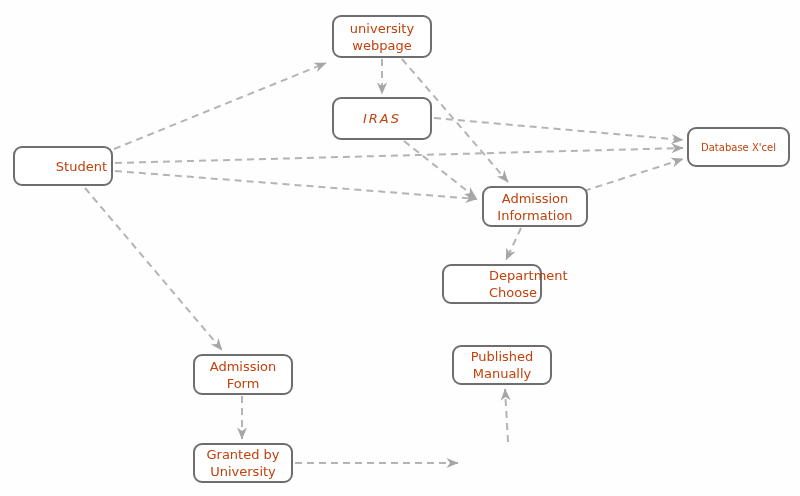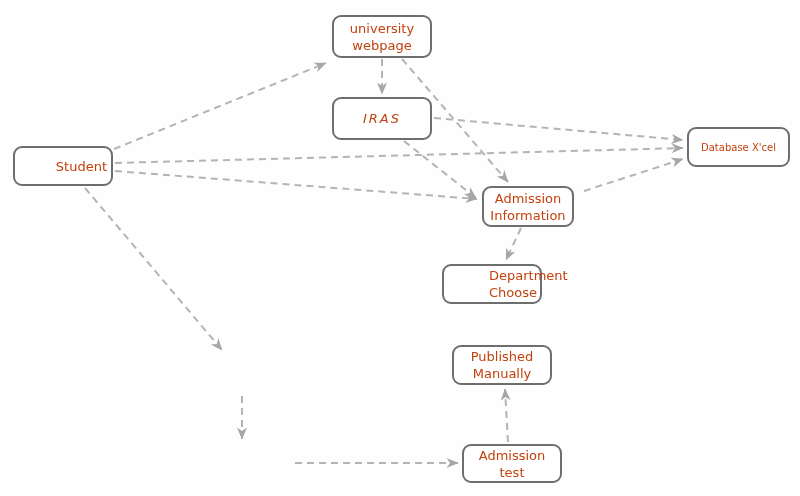--- a/index.html
+++ b/index.html
@@ -42,21 +42,21 @@
     color: #c2410c;
     font-size: 13px;
     line-height: 17px;
     padding: 2px 4px;
   }
   .node .lbl { display: block; width: 100%; }
   #node-student              { left: 13px;  top: 146px; width: 100px; height: 40px; text-align: right; }
   #node-university-webpage   { left: 332px; top: 15px;  width: 100px; height: 43px; }
   #node-iras                 { left: 332px; top: 97px;  width: 100px; height: 43px; letter-spacing: 2px; font-style: italic; }
   #node-database-xcel        { left: 687px; top: 127px; width: 103px; height: 40px; font-size: 10px; white-space: nowrap; }
-  #node-admission-information{ left: 482px; top: 186px; width: 92px; height: 41px; }
+  #node-admission-information{ left: 482px; top: 186px; width: 106px; height: 41px; }
   #node-department-choose    { left: 442px; top: 264px; width: 100px; height: 40px; padding-left: 45px; }
   #node-admission-form       { left: 193px; top: 354px; width: 100px; height: 41px; }
   #node-published-manually   { left: 452px; top: 345px; width: 100px; height: 40px; align-items: center; }
   #node-granted-by-university{ left: 193px; top: 443px; width: 100px; height: 40px; }
   #node-admission-test       { left: 462px; top: 444px; width: 100px; height: 39px; }
 </style>
 </head>
 <body>
 
 <div class="canvas">
@@ -99,23 +99,26 @@
   </div>
 
   <div class="node" id="node-admission-information">
     <span class="lbl">Admission Information</span>
   </div>
 
   <div class="node" id="node-department-choose">
     <span class="lbl">Department Choose</span>
   </div>
 
+  <div class="node" id="node-admission-form">
+    <span class="lbl">Admission Form</span>
+  </div>
 
   <div class="node" id="node-published-manually">
     <span class="lbl">Published Manually</span>
   </div>
 
+  <div class="node" id="node-granted-by-university">
+    <span class="lbl">Granted by University</span>
+  </div>
 
-  <div class="node" id="node-admission-test">
-    <span class="lbl">Admission test</span>
-  </div>
 
 </div>
 
 </body></html>

